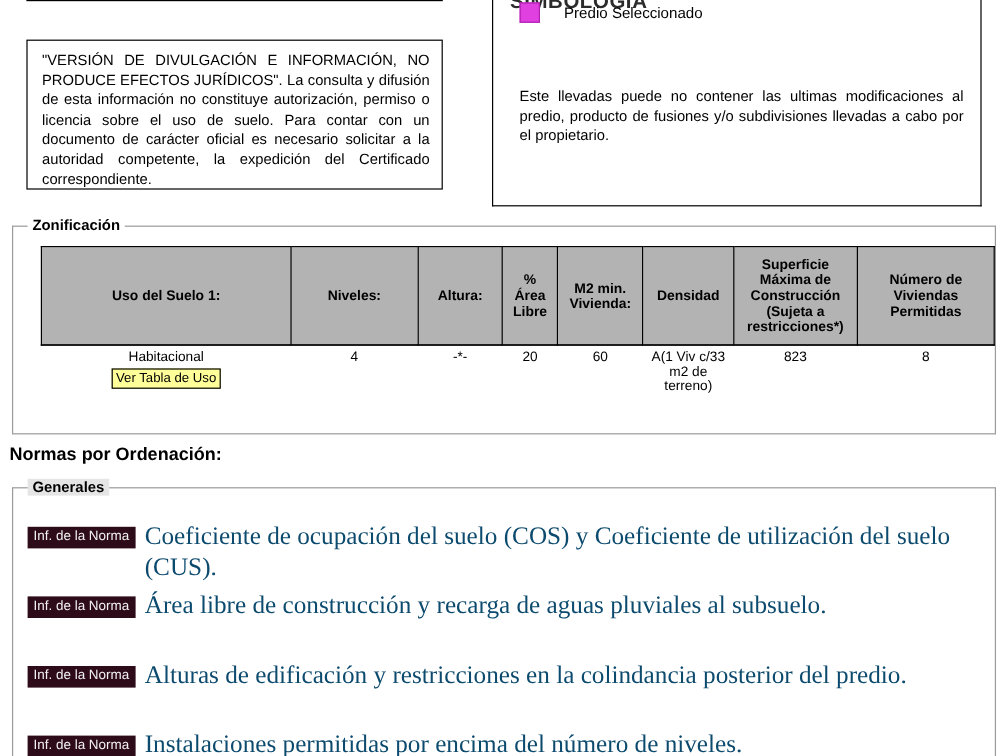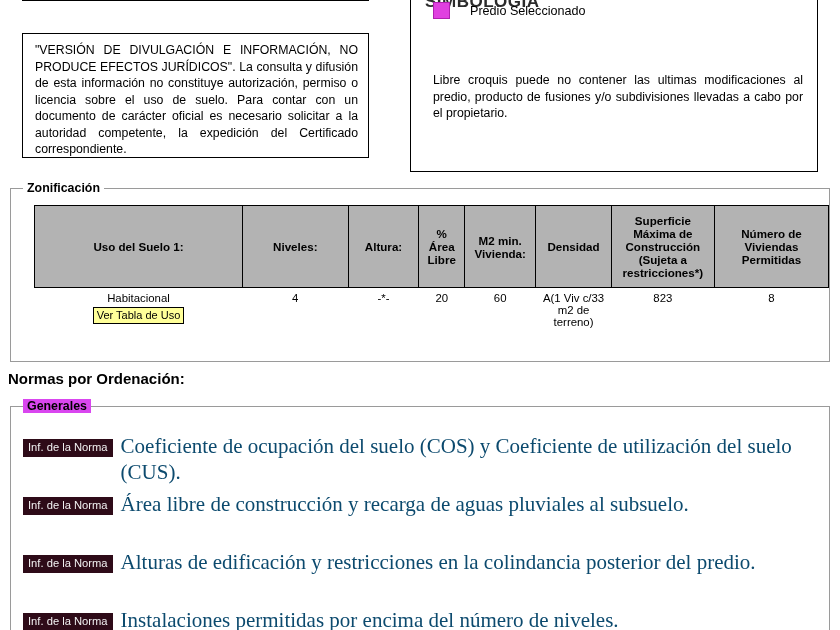--- a/index.html
+++ b/index.html
@@ -181,21 +181,21 @@
     top: 406px;
     width: 820px;
     height: 232px;
     border: 1px solid #9a9a9a;
     box-sizing: border-box;
   }
   .generales-legend {
     position: absolute;
     left: 12px;
     top: -8px;
-    background: #d946ef;
+    background: #e5e5e5;
     padding: 0 4px;
     font-size: 12.4px;
     font-weight: bold;
   }
 
   .norma-row {
     position: absolute;
     left: 12px;
     width: 800px;
     display: flex;
@@ -229,21 +229,21 @@
   <div class="disclaimer-box">
     <div class="disclaimer-text">"VERSIÓN DE DIVULGACIÓN E INFORMACIÓN, NO PRODUCE EFECTOS JURÍDICOS". La consulta y difusión de esta información no constituye autorización, permiso o licencia sobre el uso de suelo. Para contar con un documento de carácter oficial es necesario solicitar a la autoridad competente, la expedición del Certificado correspondiente.</div>
   </div>
 
   <div class="legend-box">
     <div class="legend-title">SIMBOLOGÍA</div>
     <div class="legend-item">
       <span class="legend-swatch"></span>
       <span class="legend-label">Predio Seleccionado</span>
     </div>
-    <div class="legend-note">Libre croquis puede no contener las ultimas modificaciones al predio, producto de fusiones y/o subdivisiones llevadas a cabo por el propietario.</div>
+    <div class="legend-note">Este llevadas puede no contener las ultimas modificaciones al predio, producto de fusiones y/o subdivisiones llevadas a cabo por el propietario.</div>
   </div>
 </div>
 
 <div class="zonif">
   <div class="zonif-legend">Zonificación</div>
 
   <table class="ztable">
     <thead>
       <tr>
         <th class="col-uso">Uso del Suelo 1:</th>

